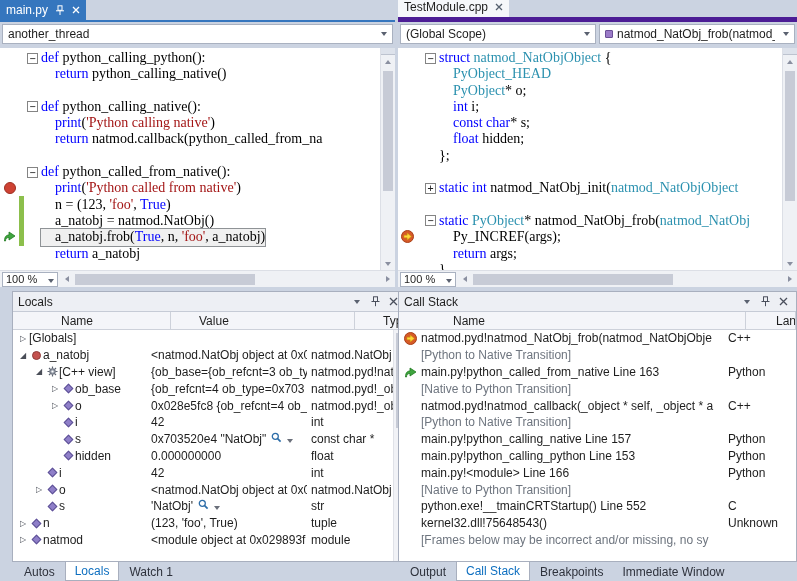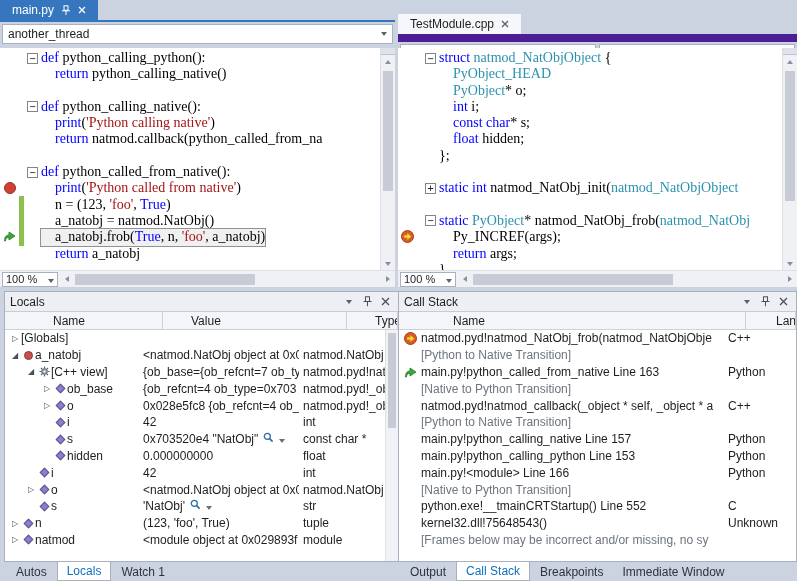--- a/index.html
+++ b/index.html
@@ -1,28 +1,28 @@
 <!DOCTYPE html>
 <html><head>
 <meta charset="utf-8">
 <style>
   *{margin:0;padding:0;box-sizing:border-box;}
   html,body{width:797px;height:581px;}
   body{position:relative;background:#CBD3E1;font-family:"Liberation Sans","DejaVu Sans",sans-serif;font-size:12px;color:#1e1e1e;overflow:hidden;}
   .pane{position:absolute;}
   #editor-left{left:0;top:0;width:395px;height:287px;}
   #editor-right{left:398px;top:0;width:399px;height:287px;}
-  #tool-left{left:4px;top:291px;width:395px;height:290px;}
+  #tool-left{left:12px;top:291px;width:395px;height:290px;}
   #tool-right{left:398px;top:291px;width:399px;height:290px;}
 
   
   .tab-bar{height:22px;display:flex;align-items:flex-end;}
   .tab-bar.blue-line{border-bottom:2px solid #3576BE;}
-  .tab-bar.gray-line{border-bottom:8px solid #4c1d95;margin-top:20px;}
-  .doc-tab{height:20px;display:flex;align-items:center;padding:0 12px;gap:7px;white-space:nowrap;}
+  .tab-bar.gray-line{border-bottom:5px solid #4c1d95;}
+  .doc-tab{height:20px;display:flex;align-items:center;padding:0 6px;gap:7px;white-space:nowrap;}
   .doc-tab.focused{background:#3576BE;color:#fff;}
   .doc-tab.unfocused{background:#F5F7FA;color:#1e1e1e;}
   .tab-ico{display:flex;align-items:center;}
 
   
   .nav-bar{height:24px;display:flex;gap:3px;padding:2px 2px 2px 2px;}
   .combo{flex:1;background:#fff;border:1px solid #A9B1C0;display:flex;align-items:center;padding:0 2px 0 5px;gap:4px;min-width:0;height:20px;}
   .combo-text{flex:1;white-space:nowrap;overflow:hidden;}
   .combo-arrow{width:13px;display:flex;justify-content:center;flex:none;}
   .mth-ico{width:8px;height:8px;background:#9B7BC8;border:1px solid #6B4F96;border-radius:1px;flex:none;}
@@ -438,21 +438,21 @@
             <span class="ico">
               <svg width="11" height="11" viewBox="0 0 11 11">
                 <path d="M5.5 0.5 v2 M5.5 8.5 v2 M0.5 5.5 h2 M8.5 5.5 h2 M2 2 l1.4 1.4 M7.6 7.6 L9 9 M9 2 L7.6 3.4 M3.4 7.6 L2 9" stroke="#5C6370" stroke-width="1.2"></path>
                 <circle cx="5.5" cy="5.5" r="2.8" fill="#9AA0AC" stroke="#5C6370"></circle>
                 <circle cx="5.5" cy="5.5" r="1.1" fill="#fff"></circle>
               </svg>
             </span>
             <span>[C++ view]</span>
           </div>
           <div class="val-cell">
-            <span>{ob_base={ob_refcnt=7 ob_ty</span>
+            <span>{ob_base={ob_refcnt=3 ob_ty</span>
           </div>
           <div class="type-cell"><span>natmod.pyd!natm</span></div>
         </div>
         <div class="grid-row">
           <div class="name-cell" style="padding-left: 36px;">
             <span class="exp">▷</span>
             <span class="ico">
               <span class="diamond"></span>
             </span>
             <span>ob_base</span>

